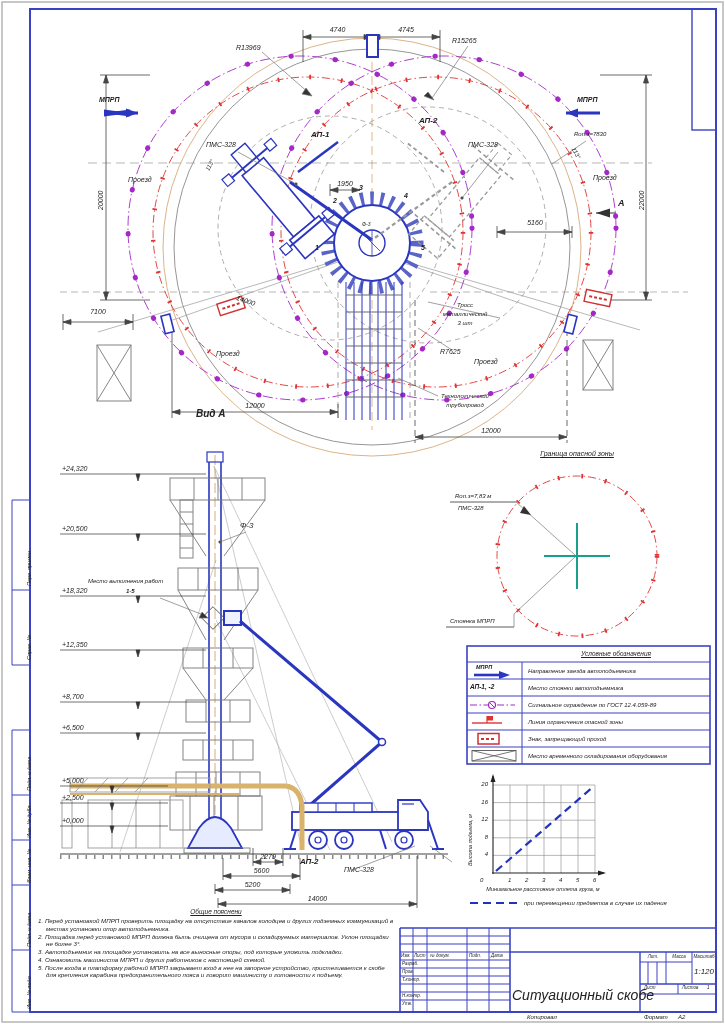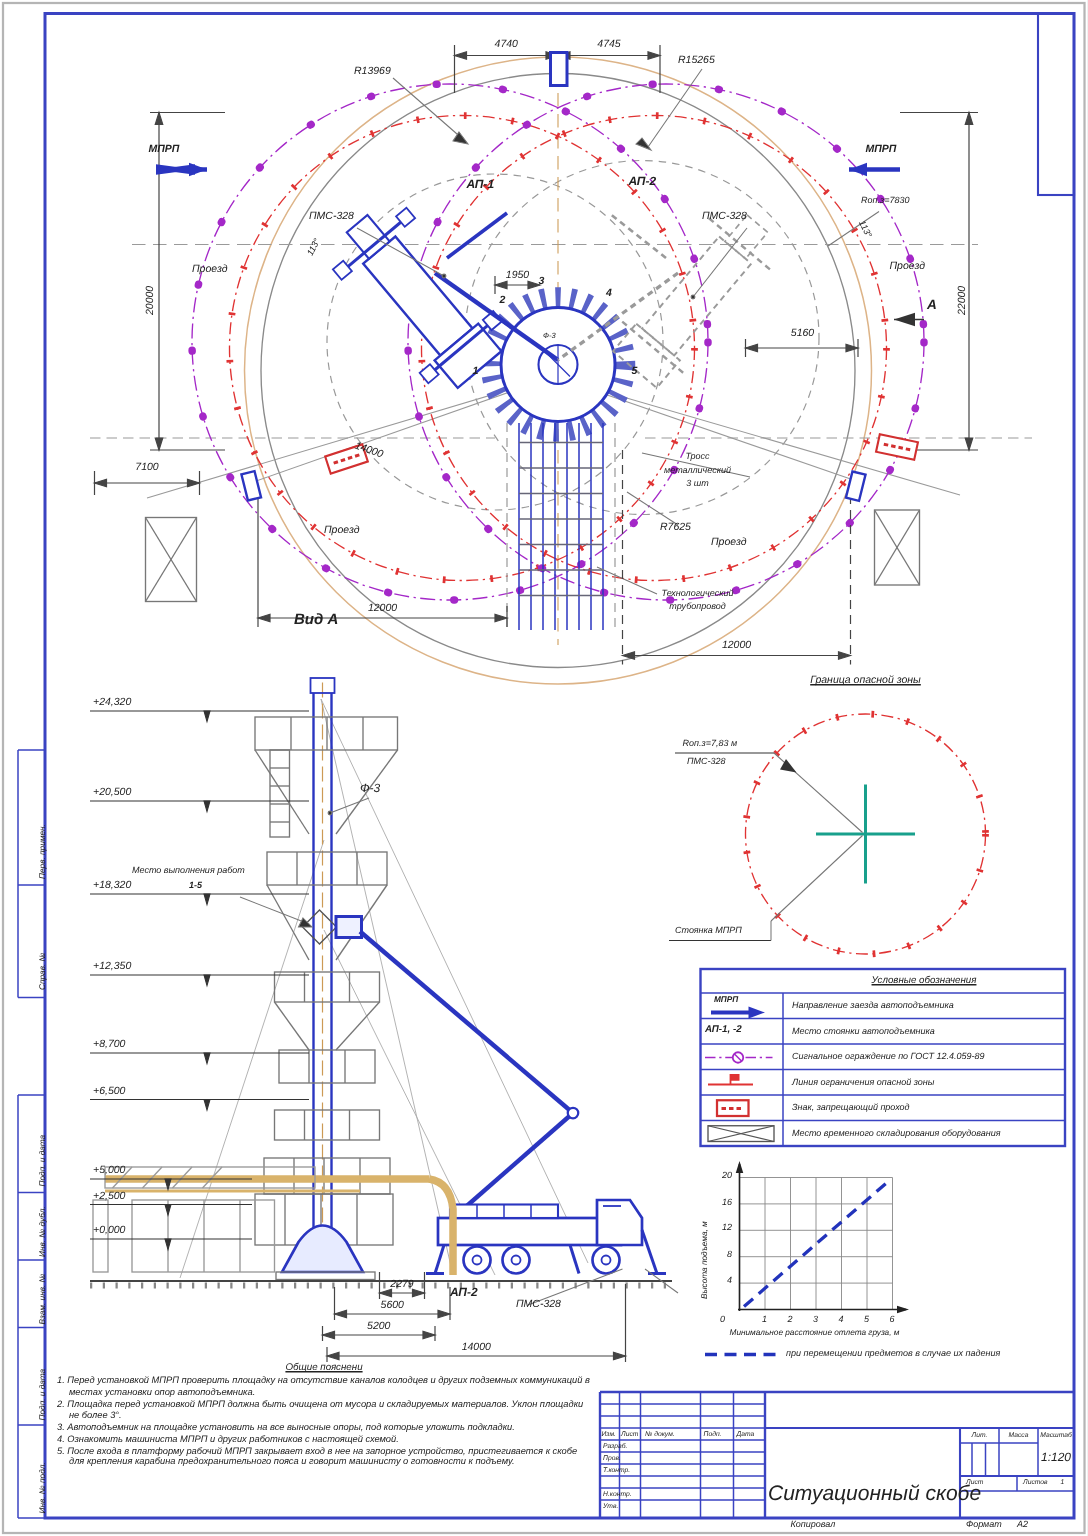--- a/index.html
+++ b/index.html
@@ -482,21 +482,21 @@
     <line x1="640" y1="994" x2="716" y2="994"></line>
   </g>
 </svg>
 
 <span class="t c" style="left:303px;top:26px;width:69px;">4740</span>
 <span class="t c" style="left:372px;top:26px;width:68px;">4745</span>
 <span class="t" style="left:236px;top:44px;">R13969</span>
 <span class="t" style="left:452px;top:37px;">R15265</span>
 <span class="t b" style="left:99px;top:96px;">МПРП</span>
 <span class="t b" style="left:577px;top:96px;">МПРП</span>
-<span class="t b s8" style="left:311px;top:119px;">АП-1</span>
+<span class="t b s8" style="left:311px;top:131px;">АП-1</span>
 <span class="t b s8" style="left:419px;top:117px;">АП-2</span>
 <span class="t" style="left:206px;top:141px;">ПМС-328</span>
 <span class="t" style="left:468px;top:141px;">ПМС-328</span>
 <span class="t s6" style="left:574px;top:131px;">Rоп.з=7830</span>
 <span class="t c" style="left:325px;top:180px;width:40px;">1950</span>
 <span class="t s6" style="left:204px;top:162px;transform:rotate(-63deg);">113°</span>
 <span class="t s6" style="left:570px;top:150px;transform:rotate(63deg);">113°</span>
 <span class="t" style="left:128px;top:176px;">Проезд</span>
 <span class="t" style="left:593px;top:174px;">Проезд</span>
 <span class="t b s9" style="left:618px;top:199px;">А</span>

